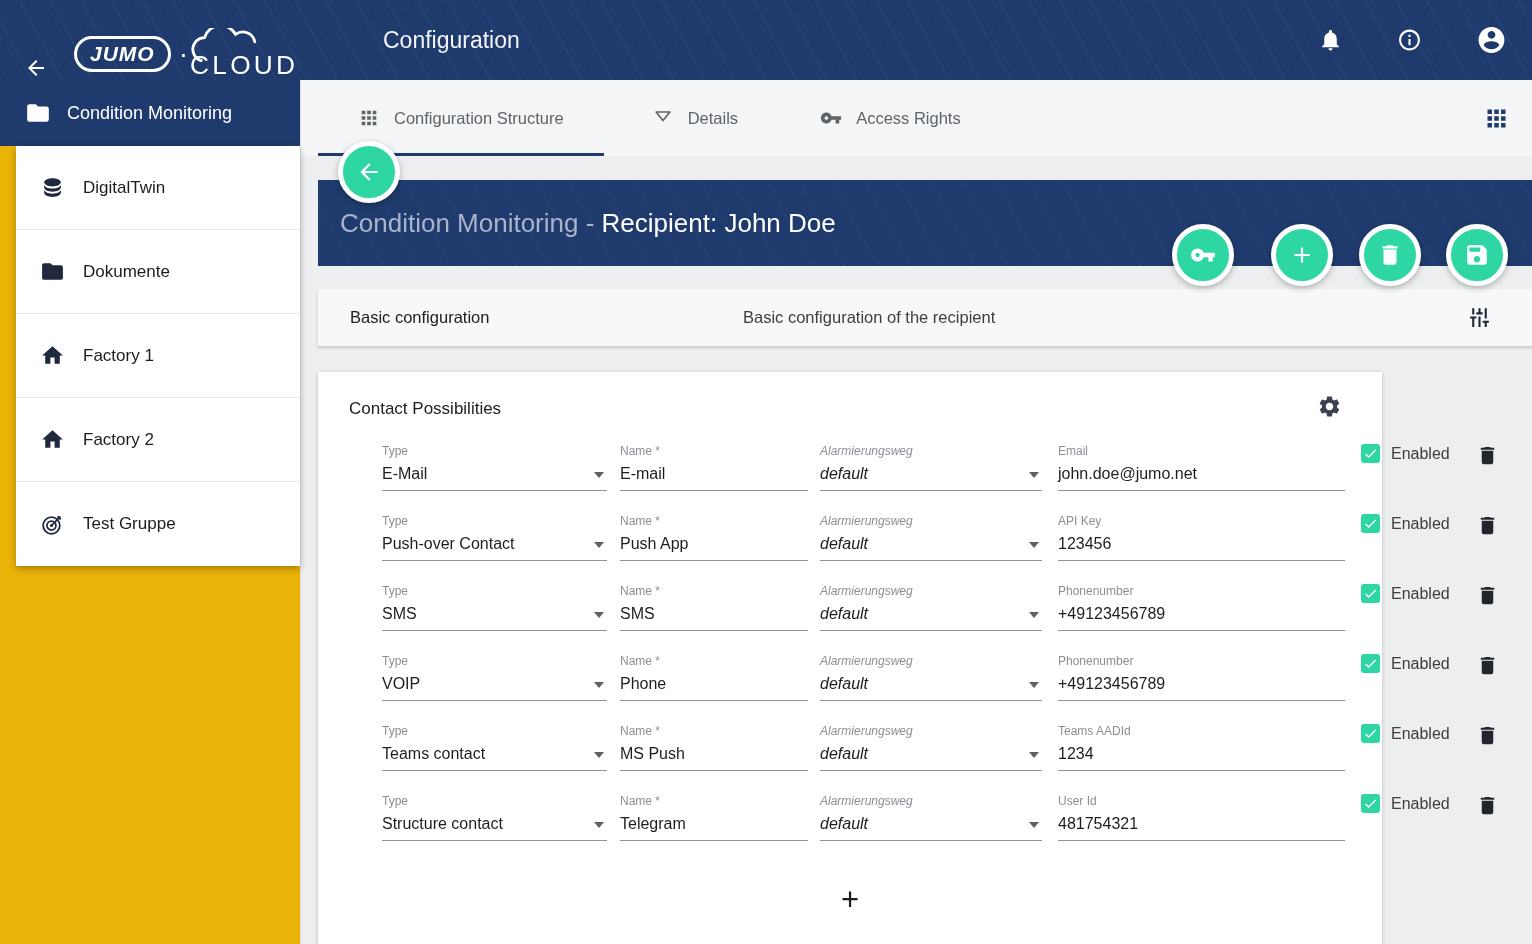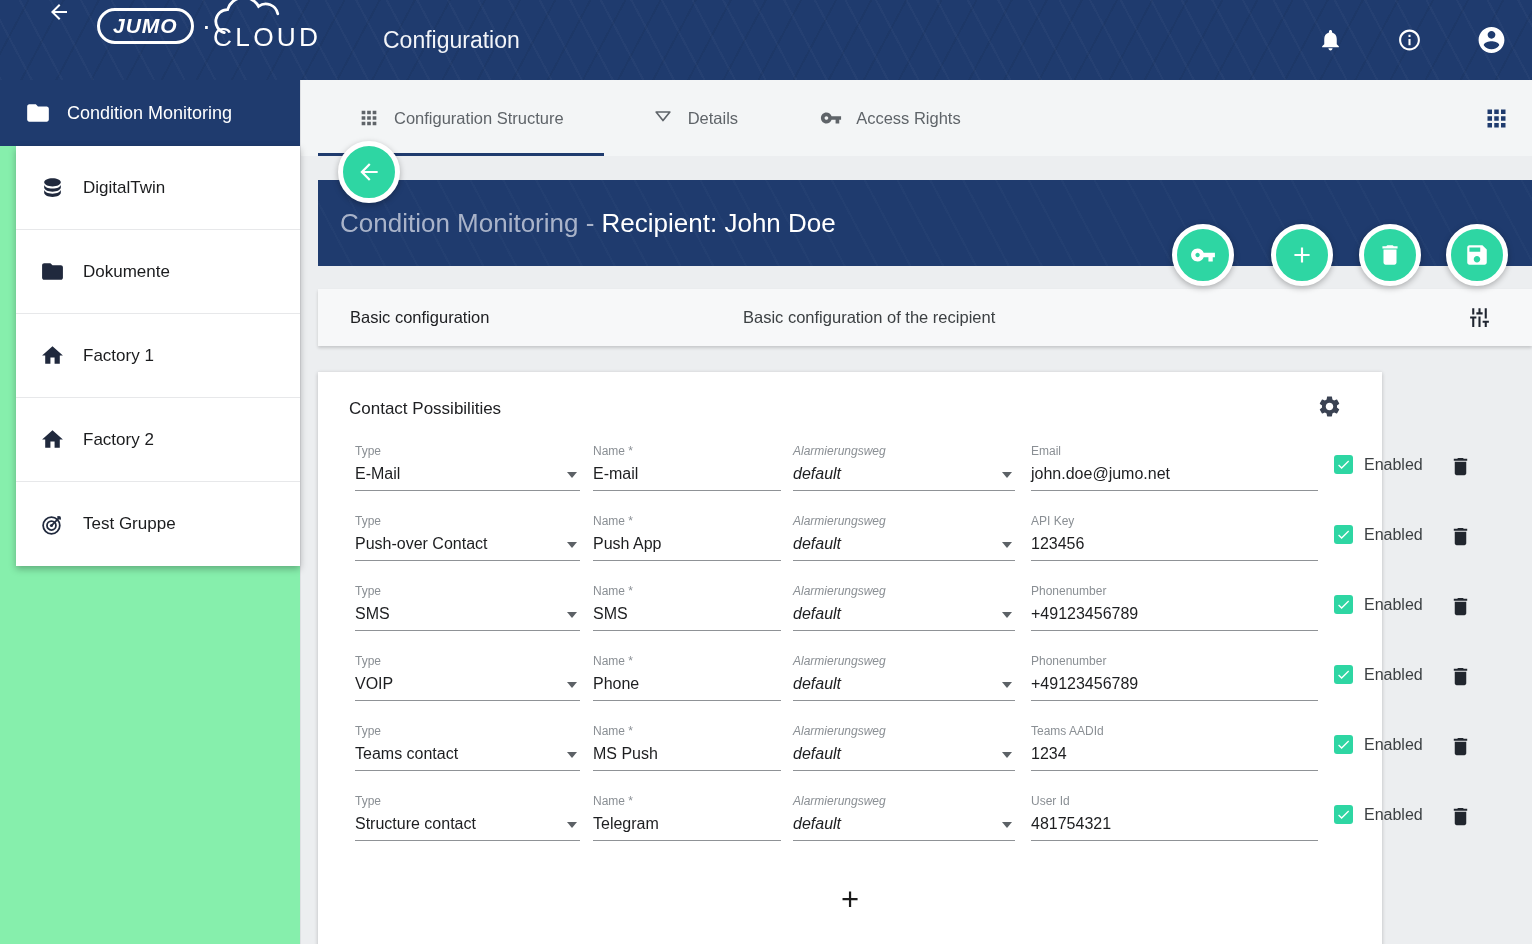--- a/index.html
+++ b/index.html
@@ -11,37 +11,37 @@
 
   svg.ic { width: 24px; height: 24px; fill: currentColor; display: block; }
 
   
   .topbar {
     position: absolute; left: 0; top: 0; width: 1532px; height: 80px;
     background-color: var(--navy, #1f3b6e);
     background-image:
       repeating-linear-gradient(62deg, rgba(255,255,255,0.028) 0 2px, transparent 2px 27px),
       repeating-linear-gradient(-62deg, rgba(0,0,0,0.055) 0 2px, transparent 2px 31px);
-    display: flex; align-items: flex-start; color: #fff; z-index: 40; padding-left: 23px;
+    display: flex; align-items: flex-end; color: #fff; z-index: 40;
   }
   .back-btn { margin-left: 24px; color: #fff; }
   .logo { display: flex; align-items: center; margin-left: 26px; }
   .jumo-badge {
     border: 3px solid #fff; border-radius: 22px; padding: 3px 13px;
     font-size: 21px; font-weight: bold; font-style: italic; letter-spacing: 1px; color: #fff;
   }
   .logo-dot { font-size: 28px; margin: 0 2px 0 8px; line-height: 1; }
   .cloud-svg { width: 122px; height: 52px; margin-top: 0px; }
   .page-title { position: absolute; left: 383px; top: 50%; transform: translateY(-50%); font-size: 23px; color: #f2f4f8; font-weight: 400; }
   .topbar-right { position: absolute; right: 25px; top: 50%; transform: translateY(-50%); display: flex; align-items: center; gap: 54px; }
   .topbar-right .ic { width: 25px; height: 25px; }
   .topbar-right .big .ic { width: 31px; height: 31px; }
 
   
-  .sidebar { position: absolute; left: 0; top: 80px; width: 300px; bottom: 0; background: #86efac; z-index: 30; box-shadow: 1px 0 0 #dee0e3; }
+  .sidebar { position: absolute; left: 0; top: 80px; width: 300px; bottom: 0; background: #eab308; z-index: 30; box-shadow: 1px 0 0 #dee0e3; }
   .side-root {
     height: 66px; background-color: var(--navy, #1f3b6e); color: #fff;
     display: flex; align-items: center; gap: 16px; padding-left: 25px; font-size: 18px; cursor: pointer;
   }
   .side-root .ic { width: 26px; height: 26px; }
   .side-panel { margin-left: 16px; box-shadow: 0 3px 7px rgba(0,0,0,0.28); background: #fff; }
   .side-item {
     height: 84px; display: flex; align-items: center; gap: 18px; padding-left: 24px;
     font-size: 17px; color: #1b1c1e; border-bottom: 1px solid #e7e8ea; background: #fff; cursor: pointer;
   }
@@ -98,21 +98,21 @@
   .tune-btn { position: absolute; right: 40px; color: #1f2530; }
   .tune-btn .ic { transform: rotate(90deg); width: 25px; height: 25px; }
 
   
   .card { position: absolute; left: 318px; top: 372px; width: 1064px; height: 576px; background: #fff; box-shadow: 0 1px 4px rgba(0,0,0,0.22); }
   .card-title { position: absolute; left: 31px; top: 27px; font-size: 17px; font-weight: 400; color: #202124; }
   .gear-btn { position: absolute; right: 40px; top: 22px; color: #3a4252; }
   .gear-btn .ic { width: 25px; height: 25px; }
 
   .rows { position: absolute; left: 37px; top: 72px; }
-  .crow { display: flex; align-items: center; margin-bottom: 23px; }
+  .crow { display: flex; align-items: flex-start; margin-bottom: 23px; margin-left: 27px; }
   .field { position: relative; border-bottom: 1px solid #8f9296; padding-bottom: 7px; }
   .f-type  { width: 225px; margin-right: 13px; }
   .f-name  { width: 188px; margin-right: 12px; }
   .f-alarm { width: 222px; margin-right: 16px; font-style: italic; }
   .f-extra { width: 287px; }
   .flabel { font-size: 12px; color: #8a8f94; margin-bottom: 6px; line-height: 14px; white-space: nowrap; }
   .fval { font-size: 16px; color: #1d1e20; line-height: 19px; white-space: nowrap; }
   .caret {
     position: absolute; right: 3px; bottom: 12px; width: 0; height: 0;
     border-left: 5px solid transparent; border-right: 5px solid transparent; border-top: 6px solid #5c6166;

